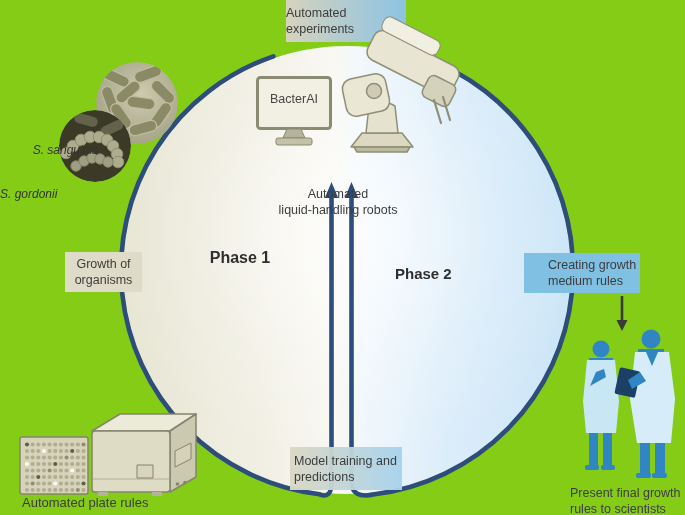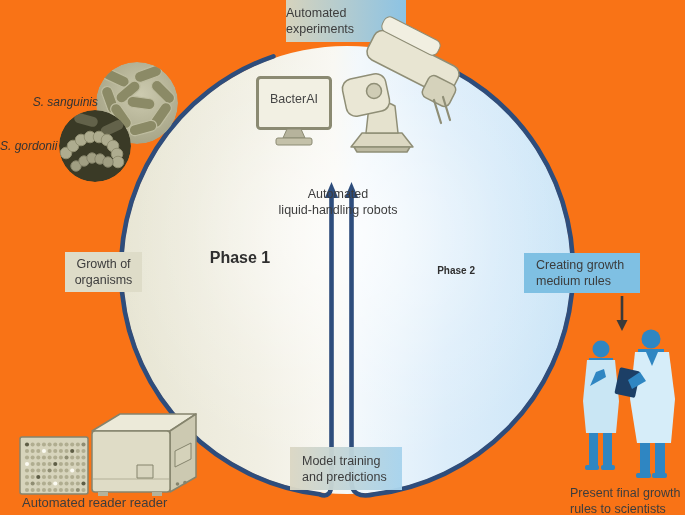--- a/index.html
+++ b/index.html
@@ -1,49 +1,49 @@
 <!DOCTYPE html>
 <html><head>
 <meta charset="utf-8">
 <style>
   html,body{margin:0;padding:0;background:#ffffff;}
   #figure{
-    position:relative;width:685px;height:515px;background:#f97316;
+    position:relative;width:685px;height:515px;background:#84cc16;
     font-family:"Liberation Sans",sans-serif;overflow:hidden;
   }
   svg{position:absolute;left:0;top:0;}
   #layer-base{z-index:1;}
   #layer-robot{z-index:3;}
   .box{
     position:absolute;z-index:2;display:flex;align-items:center;
     font-size:12.5px;color:#3c3c3c;line-height:1.28;box-sizing:border-box;
   }
   #box-automated{left:286px;top:0;width:120px;height:42px;
     background:linear-gradient(90deg,#d6d3bd,#8cc3e4);
     justify-content:center;text-align:left;}
   #box-growth{left:65px;top:252px;width:77px;height:40px;
     background:#dedcc8;justify-content:center;text-align:center;}
   #box-creating{left:524px;top:253px;width:116px;height:40px;
-    background:#7fc0e3;padding-left:12px;}
+    background:#7fc0e3;padding-left:24px;}
   #box-model{left:290px;top:447px;width:112px;height:43px;
     background:linear-gradient(90deg,rgba(219,215,196,.96),rgba(167,211,237,.96));
-    padding-left:12px;}
+    padding-left:4px;}
   .lbl{position:absolute;z-index:4;font-size:12.5px;color:#3d3d3d;line-height:1.3;}
   .pre{white-space:pre-line;}
-  .italic{font-style:italic;font-size:12px;color:#333;}
+  .italic{font-style:italic;font-size:12px;color:#333;margin-top:48px;}
   #lbl-sanguinis{left:8px;top:95px;width:90px;text-align:right;}
   #lbl-gordonii{left:0;top:139px;width:60px;text-align:left;}
   #lbl-bacterai{left:257px;top:77px;width:74px;height:44px;display:flex;
     align-items:center;justify-content:center;font-size:12.5px;color:#454545;}
   #lbl-liquid{left:258px;top:146px;width:160px;text-align:center;margin-top:40px;}
   #lbl-nutrients{left:527px;top:82px;width:156px;}
   #lbl-phase1{left:200px;top:248px;width:80px;text-align:center;
     font-weight:bold;font-size:16px;color:#2f2f2f;}
-  #lbl-phase2{left:395px;top:264px;width:80px;text-align:right;
-    font-weight:bold;font-size:10px;color:#2f2f2f;}
+  #lbl-phase2{left:395px;top:264px;width:80px;text-align:left;
+    font-weight:bold;font-size:15px;color:#2f2f2f;}
   #lbl-plate{left:22px;top:495px;width:200px;font-size:13px;}
   #lbl-present{left:570px;top:485px;width:120px;}
 </style>
 </head>
 <body>
 
 <div id="figure">
 
   <svg id="layer-base" width="685" height="515" viewBox="0 0 685 515">
     <defs>
@@ -294,16 +294,16 @@
     </g>
   </svg>
 
   <div class="lbl italic" id="lbl-sanguinis">S. sanguinis</div>
   <div class="lbl italic" id="lbl-gordonii">S. gordonii</div>
   <div class="lbl" id="lbl-bacterai">BacterAI</div>
   <div class="lbl pre" id="lbl-liquid">Automated
 liquid-handling robots</div>
   <div class="lbl" id="lbl-phase1">Phase 1</div>
   <div class="lbl" id="lbl-phase2">Phase 2</div>
-  <div class="lbl" id="lbl-plate">Automated reader reader</div>
+  <div class="lbl" id="lbl-plate">Automated plate rules</div>
   <div class="lbl pre" id="lbl-present">Present final growth
 rules to scientists</div>
 </div>
 
 </body></html>

